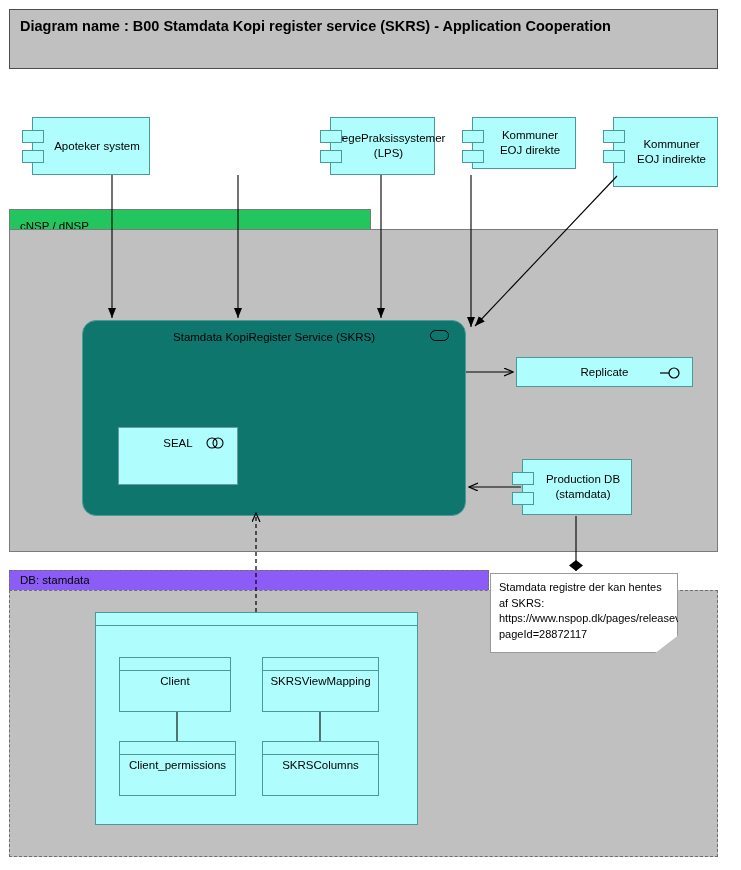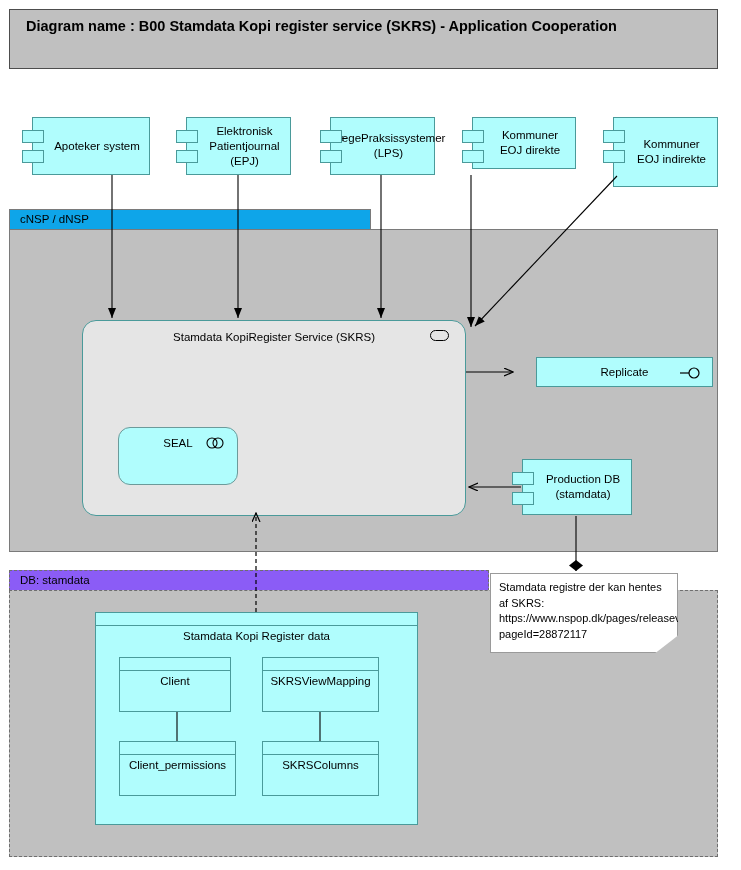--- a/index.html
+++ b/index.html
@@ -16,46 +16,46 @@
   }
 
   
   .title-banner{
     position:absolute;
     left:9px; top:9px;
     width:709px; height:60px;
     background:#c0c0c0;
     border:1px solid #4d4d4d;
     box-sizing:border-box;
-    padding:6px 10px 0 16px;
+    padding:6px 10px 0 10px;
   }
   .title-line{
     font-size:14.5px;
     font-weight:bold;
     color:#000;
     line-height:20px;
     white-space:pre;
   }
 
   
   .group-solid{
     position:absolute;
     background:#c0c0c0;
     border:1px solid #7a7a7a;
     box-sizing:border-box;
   }
   .group-tab{
     position:absolute;
-    background:#0ea5e9;
+    background:#22c55e;
     border:1px solid #7a7a7a;
     border-bottom:none;
     box-sizing:border-box;
     font-size:11.5px;
     color:#000;
-    padding:3px 0 0 10px;
+    padding:10px 0 0 10px;
   }
   .group-dashed{
     position:absolute;
     background:#c0c0c0;
     border:1px dashed #6e6e6e;
     box-sizing:border-box;
   }
   .group-tab-dashed{
     position:absolute;
     background:#8b5cf6;
@@ -89,21 +89,21 @@
     background:#b0fdfd;
     border:1px solid #4a9a9a;
     box-sizing:border-box;
   }
   .comp-nub.n1{ top:12px; }
   .comp-nub.n2{ top:32px; }
 
   
   .app-service{
     position:absolute;
-    background:#e5e5e5;
+    background:#0f766e;
     border:1px solid #4a9a9a;
     border-radius:14px;
     box-sizing:border-box;
   }
   .app-service-label{
     position:absolute;
     left:0; right:0; top:10px;
     text-align:center;
     font-size:11.5px;
     color:#000;
@@ -209,25 +209,20 @@
 
   <div class="group-tab-dashed" style="left:9px; top:570px; width:480px; height:21px;">DB: stamdata</div>
   <div class="group-dashed" style="left:9px; top:590px; width:709px; height:267px;"></div>
 
   <div class="component" style="left:32px; top:117px; width:118px; height:58px;">
     <span class="comp-nub n1"></span>
     <span class="comp-nub n2"></span>
     <span>Apoteker system</span>
   </div>
 
-  <div class="component" style="left:186px; top:117px; width:105px; height:58px;">
-    <span class="comp-nub n1"></span>
-    <span class="comp-nub n2"></span>
-    <span>Elektronisk Patientjournal (EPJ)</span>
-  </div>
 
   <div class="component" style="left:330px; top:117px; width:105px; height:58px;">
     <span class="comp-nub n1"></span>
     <span class="comp-nub n2"></span>
     <span>LægePraksissystemer (LPS)</span>
   </div>
 
   <div class="component" style="left:472px; top:117px; width:104px; height:52px;">
     <span class="comp-nub n1"></span>
     <span class="comp-nub n2"></span>
@@ -238,45 +233,44 @@
     <span class="comp-nub n1"></span>
     <span class="comp-nub n2"></span>
     <span>Kommuner EOJ indirekte</span>
   </div>
 
   <div class="app-service" style="left:82px; top:320px; width:384px; height:196px;">
     <div class="app-service-label">Stamdata KopiRegister Service (SKRS)</div>
     <div class="svc-icon" style="right:16px; top:9px;"></div>
   </div>
 
-  <div class="collab-box" style="left:118px; top:427px; width:120px; height:58px;border-radius:12px;">
+  <div class="collab-box" style="left:118px; top:427px; width:120px; height:58px;">
     <div class="collab-label">SEAL</div>
     <svg class="collab-icon" style="right:12px; top:9px;" viewBox="0 0 20 12">
       <circle cx="7" cy="6" r="5" fill="none" stroke="#000" stroke-width="1.1"></circle>
       <circle cx="13" cy="6" r="5" fill="none" stroke="#000" stroke-width="1.1"></circle>
     </svg>
   </div>
 
-  <div class="iface-box" style="left:516px; top:357px; width:177px; height:30px;margin-left:20px;">
+  <div class="iface-box" style="left:516px; top:357px; width:177px; height:30px;">
     <span>Replicate</span>
     <svg class="iface-icon" style="right:10px; top:9px;" viewBox="0 0 22 12">
       <line x1="0" y1="6" x2="9" y2="6" stroke="#000" stroke-width="1.2"></line>
       <circle cx="14" cy="6" r="5" fill="none" stroke="#000" stroke-width="1.2"></circle>
     </svg>
   </div>
 
   <div class="component" style="left:522px; top:459px; width:110px; height:56px;">
     <span class="comp-nub n1"></span>
     <span class="comp-nub n2"></span>
     <span>Production DB (stamdata)</span>
   </div>
 
   <div class="data-object" style="left:95px; top:612px; width:323px; height:213px;">
     <div class="data-object-bar"></div>
-    <div class="data-object-label">Stamdata Kopi Register data</div>
   </div>
 
   <div class="data-object" style="left:119px; top:657px; width:112px; height:55px;">
     <div class="data-object-bar"></div>
     <div class="data-object-label">Client</div>
   </div>
 
   <div class="data-object" style="left:262px; top:657px; width:117px; height:55px;">
     <div class="data-object-bar"></div>
     <div class="data-object-label">SKRSViewMapping</div>

